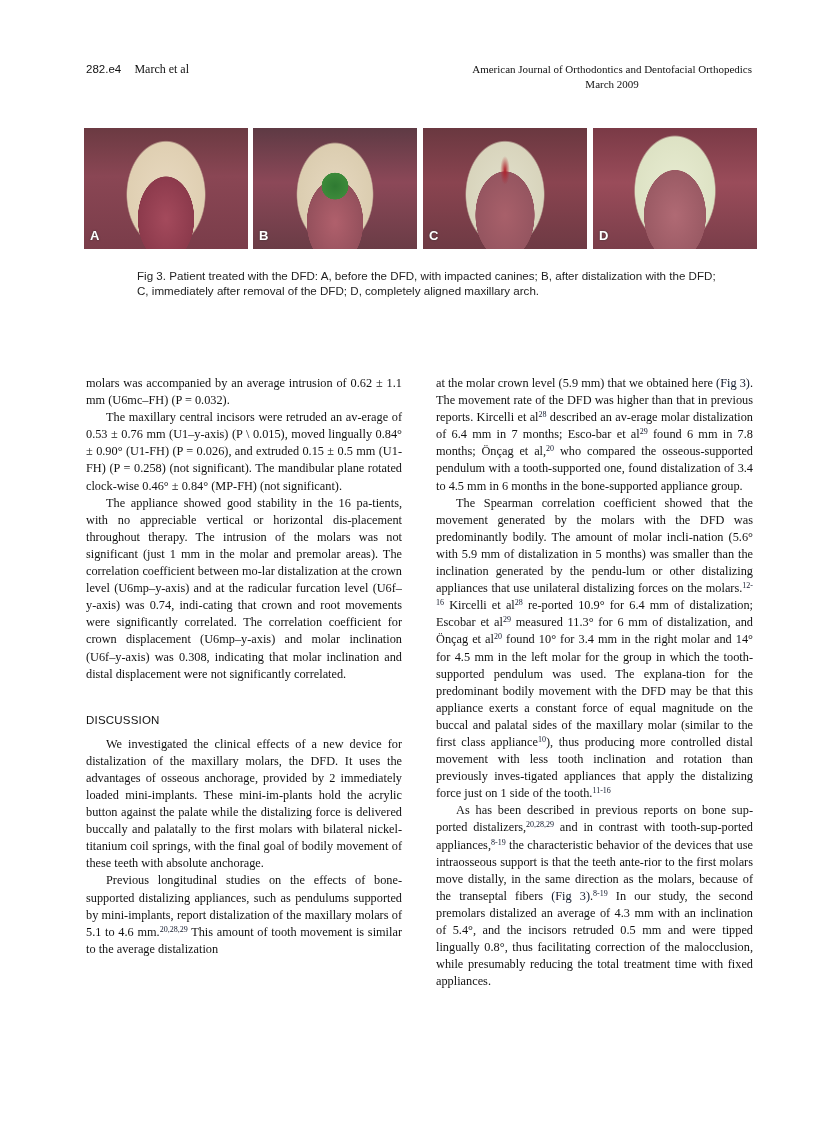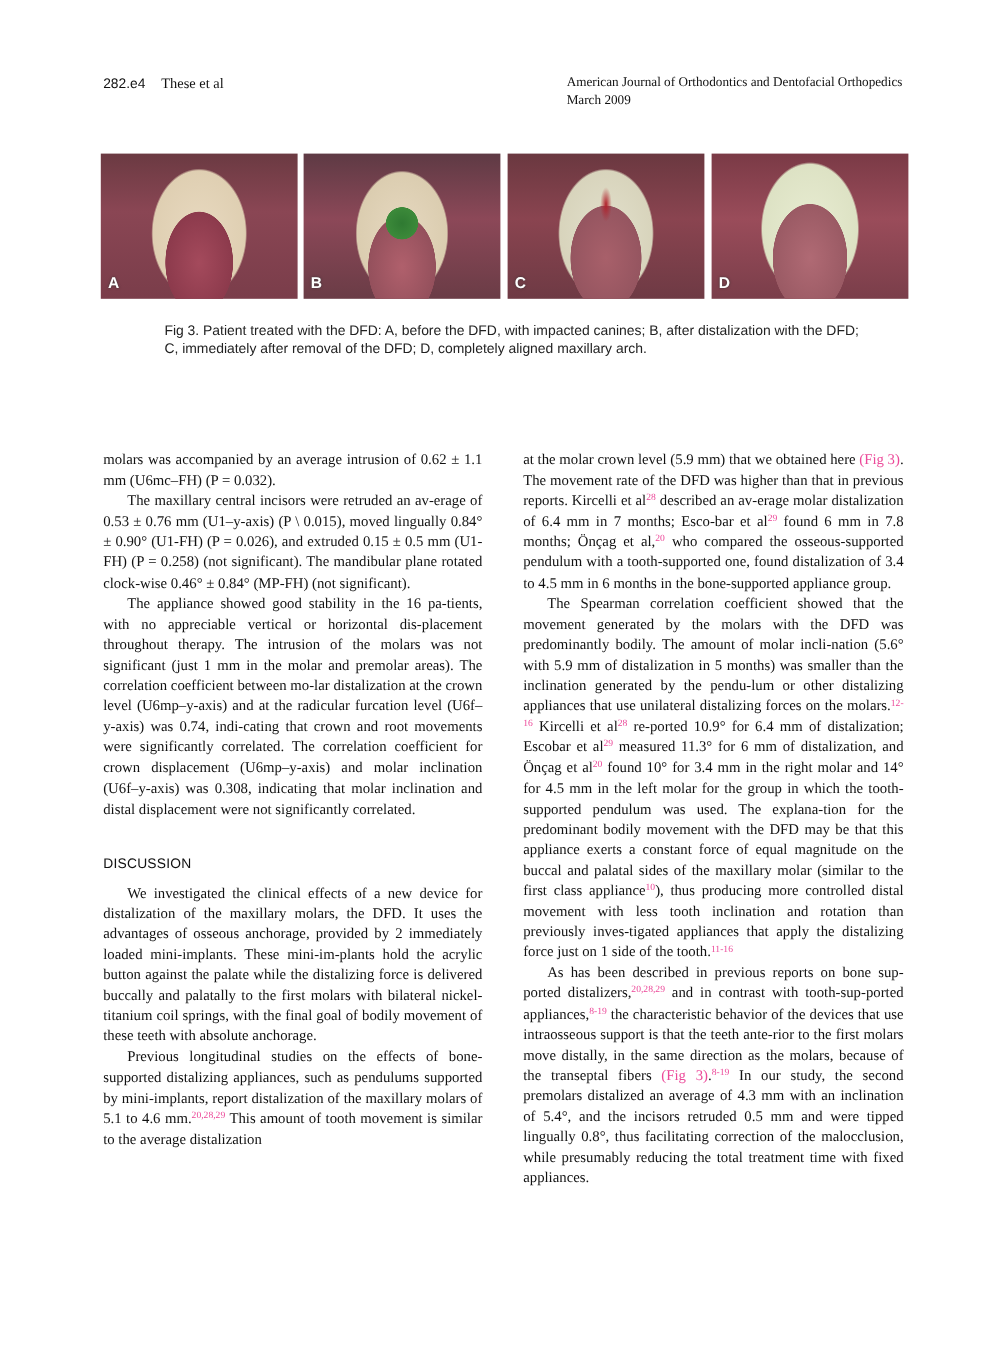--- a/index.html
+++ b/index.html
@@ -1,19 +1,19 @@
 <!DOCTYPE html>
 <html><head>
 <meta charset="utf-8">
 <style>
   html, body { margin: 0; padding: 0; background: #ffffff; }
   body { width: 838px; height: 1122px; position: relative; overflow: hidden; color: #111; }
   .header-left { position: absolute; left: 86px; top: 62px; font-size: 11.5px; font-family: "Liberation Sans", sans-serif; }
   .header-left .author { font-family: "Liberation Serif", serif; margin-left: 10px; font-size: 12px; }
-  .header-right { position: absolute; right: 86px; top: 62px; text-align: left; font-family: "Liberation Serif", serif; font-size: 11px; line-height: 15px; }
+  .header-right { position: absolute; right: 86px; top: 62px; text-align: center; font-family: "Liberation Serif", serif; font-size: 11px; line-height: 15px; }
   .figure { position: absolute; left: 84px; top: 128px; width: 672px; height: 121px; }
   .panel { position: absolute; top: 0; width: 164px; height: 121px; overflow: hidden; }
   .panel .lbl { position: absolute; left: 6px; bottom: 6px; color: #fff; font-family: "Liberation Sans", sans-serif; font-weight: bold; font-size: 13px; text-shadow: 0 0 2px #333; }
   .pA { left: 0; background:
       radial-gradient(ellipse 40px 60px at 50% 75%, #a44a5c 0%, #8c3a4c 70%, transparent 71%),
       radial-gradient(ellipse 70px 95px at 50% 55%, #e8d9c0 0%, #dfcfb2 55%, transparent 57%),
       linear-gradient(180deg, #6b3a42 0%, #8a4654 40%, #7a3d4a 100%); }
   .pB { left: 169px; background:
       radial-gradient(circle 22px at 50% 48%, #2f7a32 0%, #3c8a3a 60%, transparent 62%),
       radial-gradient(ellipse 40px 60px at 50% 78%, #b0606c 0%, #94505c 70%, transparent 71%),
@@ -29,28 +29,28 @@
       radial-gradient(ellipse 72px 98px at 50% 52%, #e8ecd2 0%, #dde2c4 55%, transparent 57%),
       linear-gradient(180deg, #7a3a46 0%, #9a4c5a 45%, #7a3e4a 100%); }
   .caption { position: absolute; left: 137px; top: 268px; width: 580px; font-family: "Liberation Sans", sans-serif; font-size: 11.6px; line-height: 15px; color: #222; }
   .col { position: absolute; top: 331px; font-family: "Liberation Serif", serif; font-size: 12.3px; line-height: 17.1px; text-align: justify; hyphens: manual; margin-top: 44px; }
   .col-left { left: 86px; width: 316px; }
   .col-right { left: 436px; width: 317px; }
   .col p { margin: 0; text-indent: 20px; }
   .col p.noindent { text-indent: 0; }
   .section-heading { font-family: Liberation Sans, sans-serif; font-size: 11.5px; letter-spacing: 0.2px; margin: 29px 0 7px 0; text-indent: 0; line-height: 17px; }
   sup { font-size: 8px; line-height: 0; vertical-align: 4px; }
-  .ref { color: #ec4899; }
+  .ref { color: #0f172a; }
 </style>
 </head>
 <body>
 
 <div class="header-left">
   <span>282.e4</span>
-  <span class="author">These et al</span>
+  <span class="author">March et al</span>
 </div>
 <div class="header-right">
   <div>American Journal of Orthodontics and Dentofacial Orthopedics</div>
   <div>March 2009</div>
 </div>
 
 <div class="figure">
   <div class="panel pA">
     <span class="lbl">A</span>
   </div>

